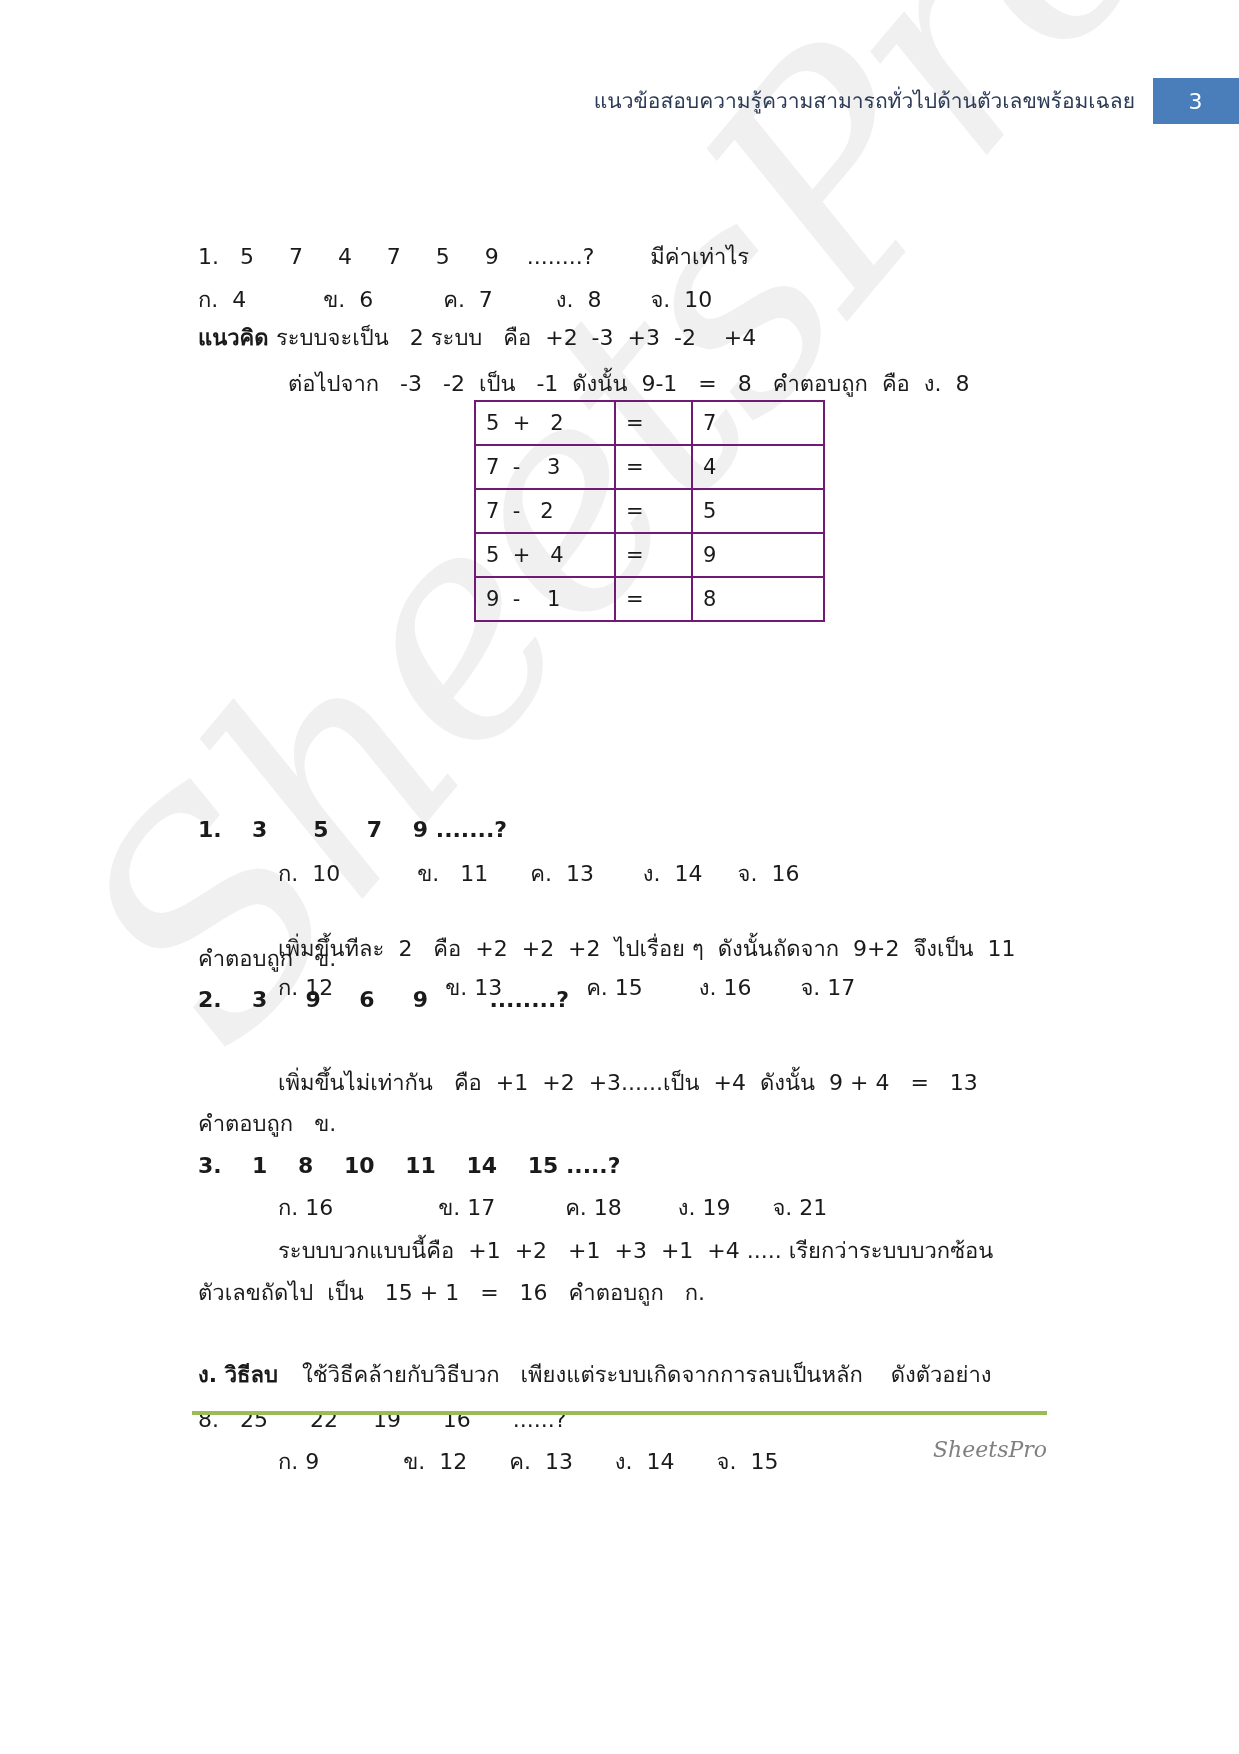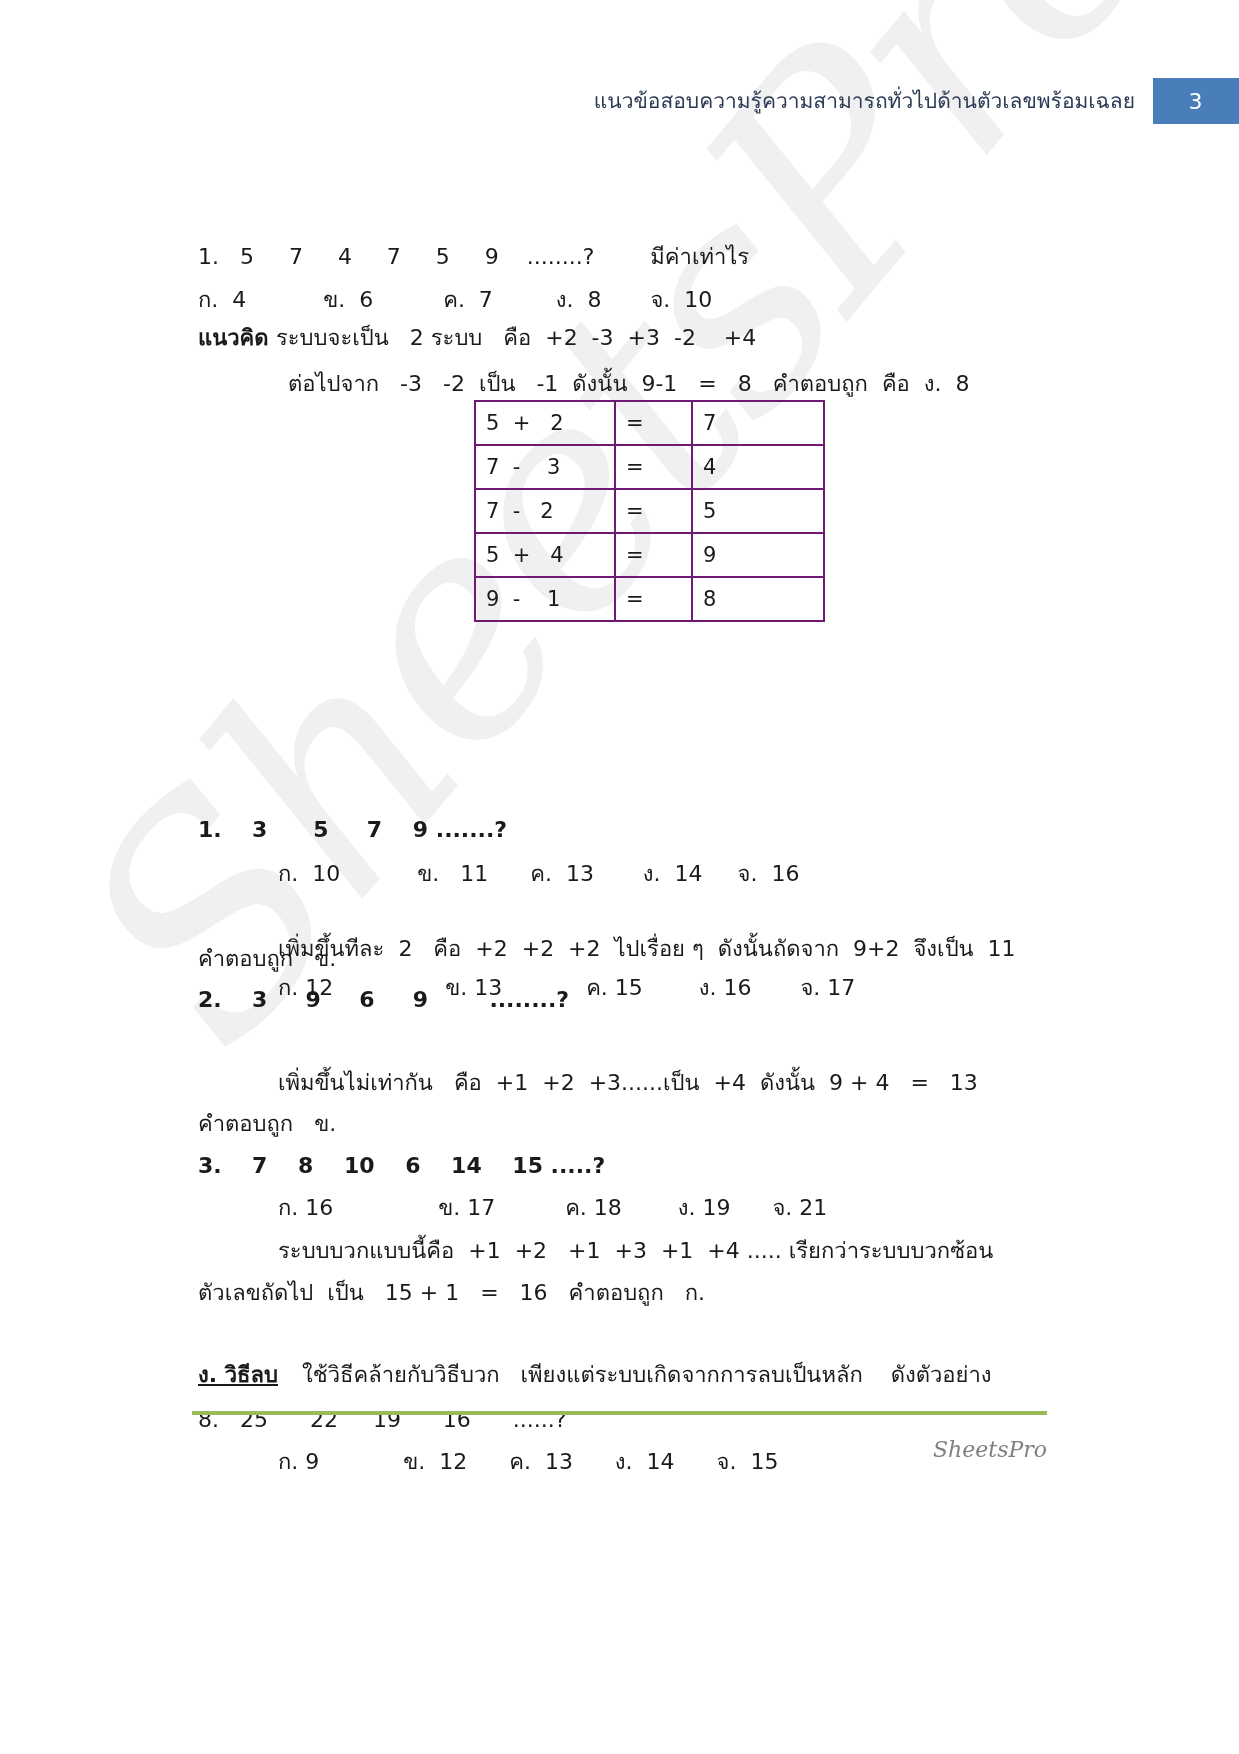--- a/index.html
+++ b/index.html
@@ -189,26 +189,26 @@
     <div class="ln" style="left:278px; top:905px;margin-top:32px;">เพิ่มขึ้นทีละ  2   คือ  +2  +2  +2  ไปเรื่อย ๆ  ดังนั้นถัดจาก  9+2  จึงเป็น  11</div>
     <div class="ln" style="left:198px; top:947px;">คำตอบถูก   ข.</div>
 
     <div class="ln bold" style="left:198px; top:988px;">2.</div>
     <div class="ln bold" style="left:252px; top:988px;">3     9     6     9        ........?</div>
     <div class="ln" style="left:278px; top:976px;">ก. 12                ข. 13            ค. 15        ง. 16       จ. 17</div>
     <div class="ln" style="left:278px; top:1071px;">เพิ่มขึ้นไม่เท่ากัน   คือ  +1  +2  +3......เป็น  +4  ดังนั้น  9 + 4   =   13</div>
     <div class="ln" style="left:198px; top:1112px;">คำตอบถูก   ข.</div>
 
     <div class="ln bold" style="left:198px; top:1154px;">3.</div>
-    <div class="ln bold" style="left:252px; top:1154px;">7    8    10    6    14    15 .....?</div>
+    <div class="ln bold" style="left:252px; top:1154px;">1    8    10    11    14    15 .....?</div>
     <div class="ln" style="left:278px; top:1196px;">ก. 16               ข. 17          ค. 18        ง. 19      จ. 21</div>
     <div class="ln" style="left:278px; top:1239px;">ระบบบวกแบบนี้คือ  +1  +2   +1  +3  +1  +4 ..... เรียกว่าระบบบวกซ้อน</div>
     <div class="ln" style="left:198px; top:1281px;">ตัวเลขถัดไป  เป็น   15 + 1   =   16   คำตอบถูก   ก.</div>
 
-    <div class="ln bold" style="left:198px; top:1363px;text-decoration:underline;">ง. วิธีลบ</div>
+    <div class="ln bold" style="left:198px; top:1363px;">ง. วิธีลบ</div>
     <div class="ln" style="left:288px; top:1363px;">  ใช้วิธีคล้ายกับวิธีบวก   เพียงแต่ระบบเกิดจากการลบเป็นหลัก    ดังตัวอย่าง</div>
     <div class="ln" style="left:198px; top:1408px;">8.   25      22     19      16      ......?</div>
     <div class="ln" style="left:278px; top:1450px;">ก. 9            ข.  12      ค.  13      ง.  14      จ.  15</div>
 
   </div>
 
   <div class="footer-rule"></div>
   <div class="footer-brand">SheetsPro</div>
 
 </div>

